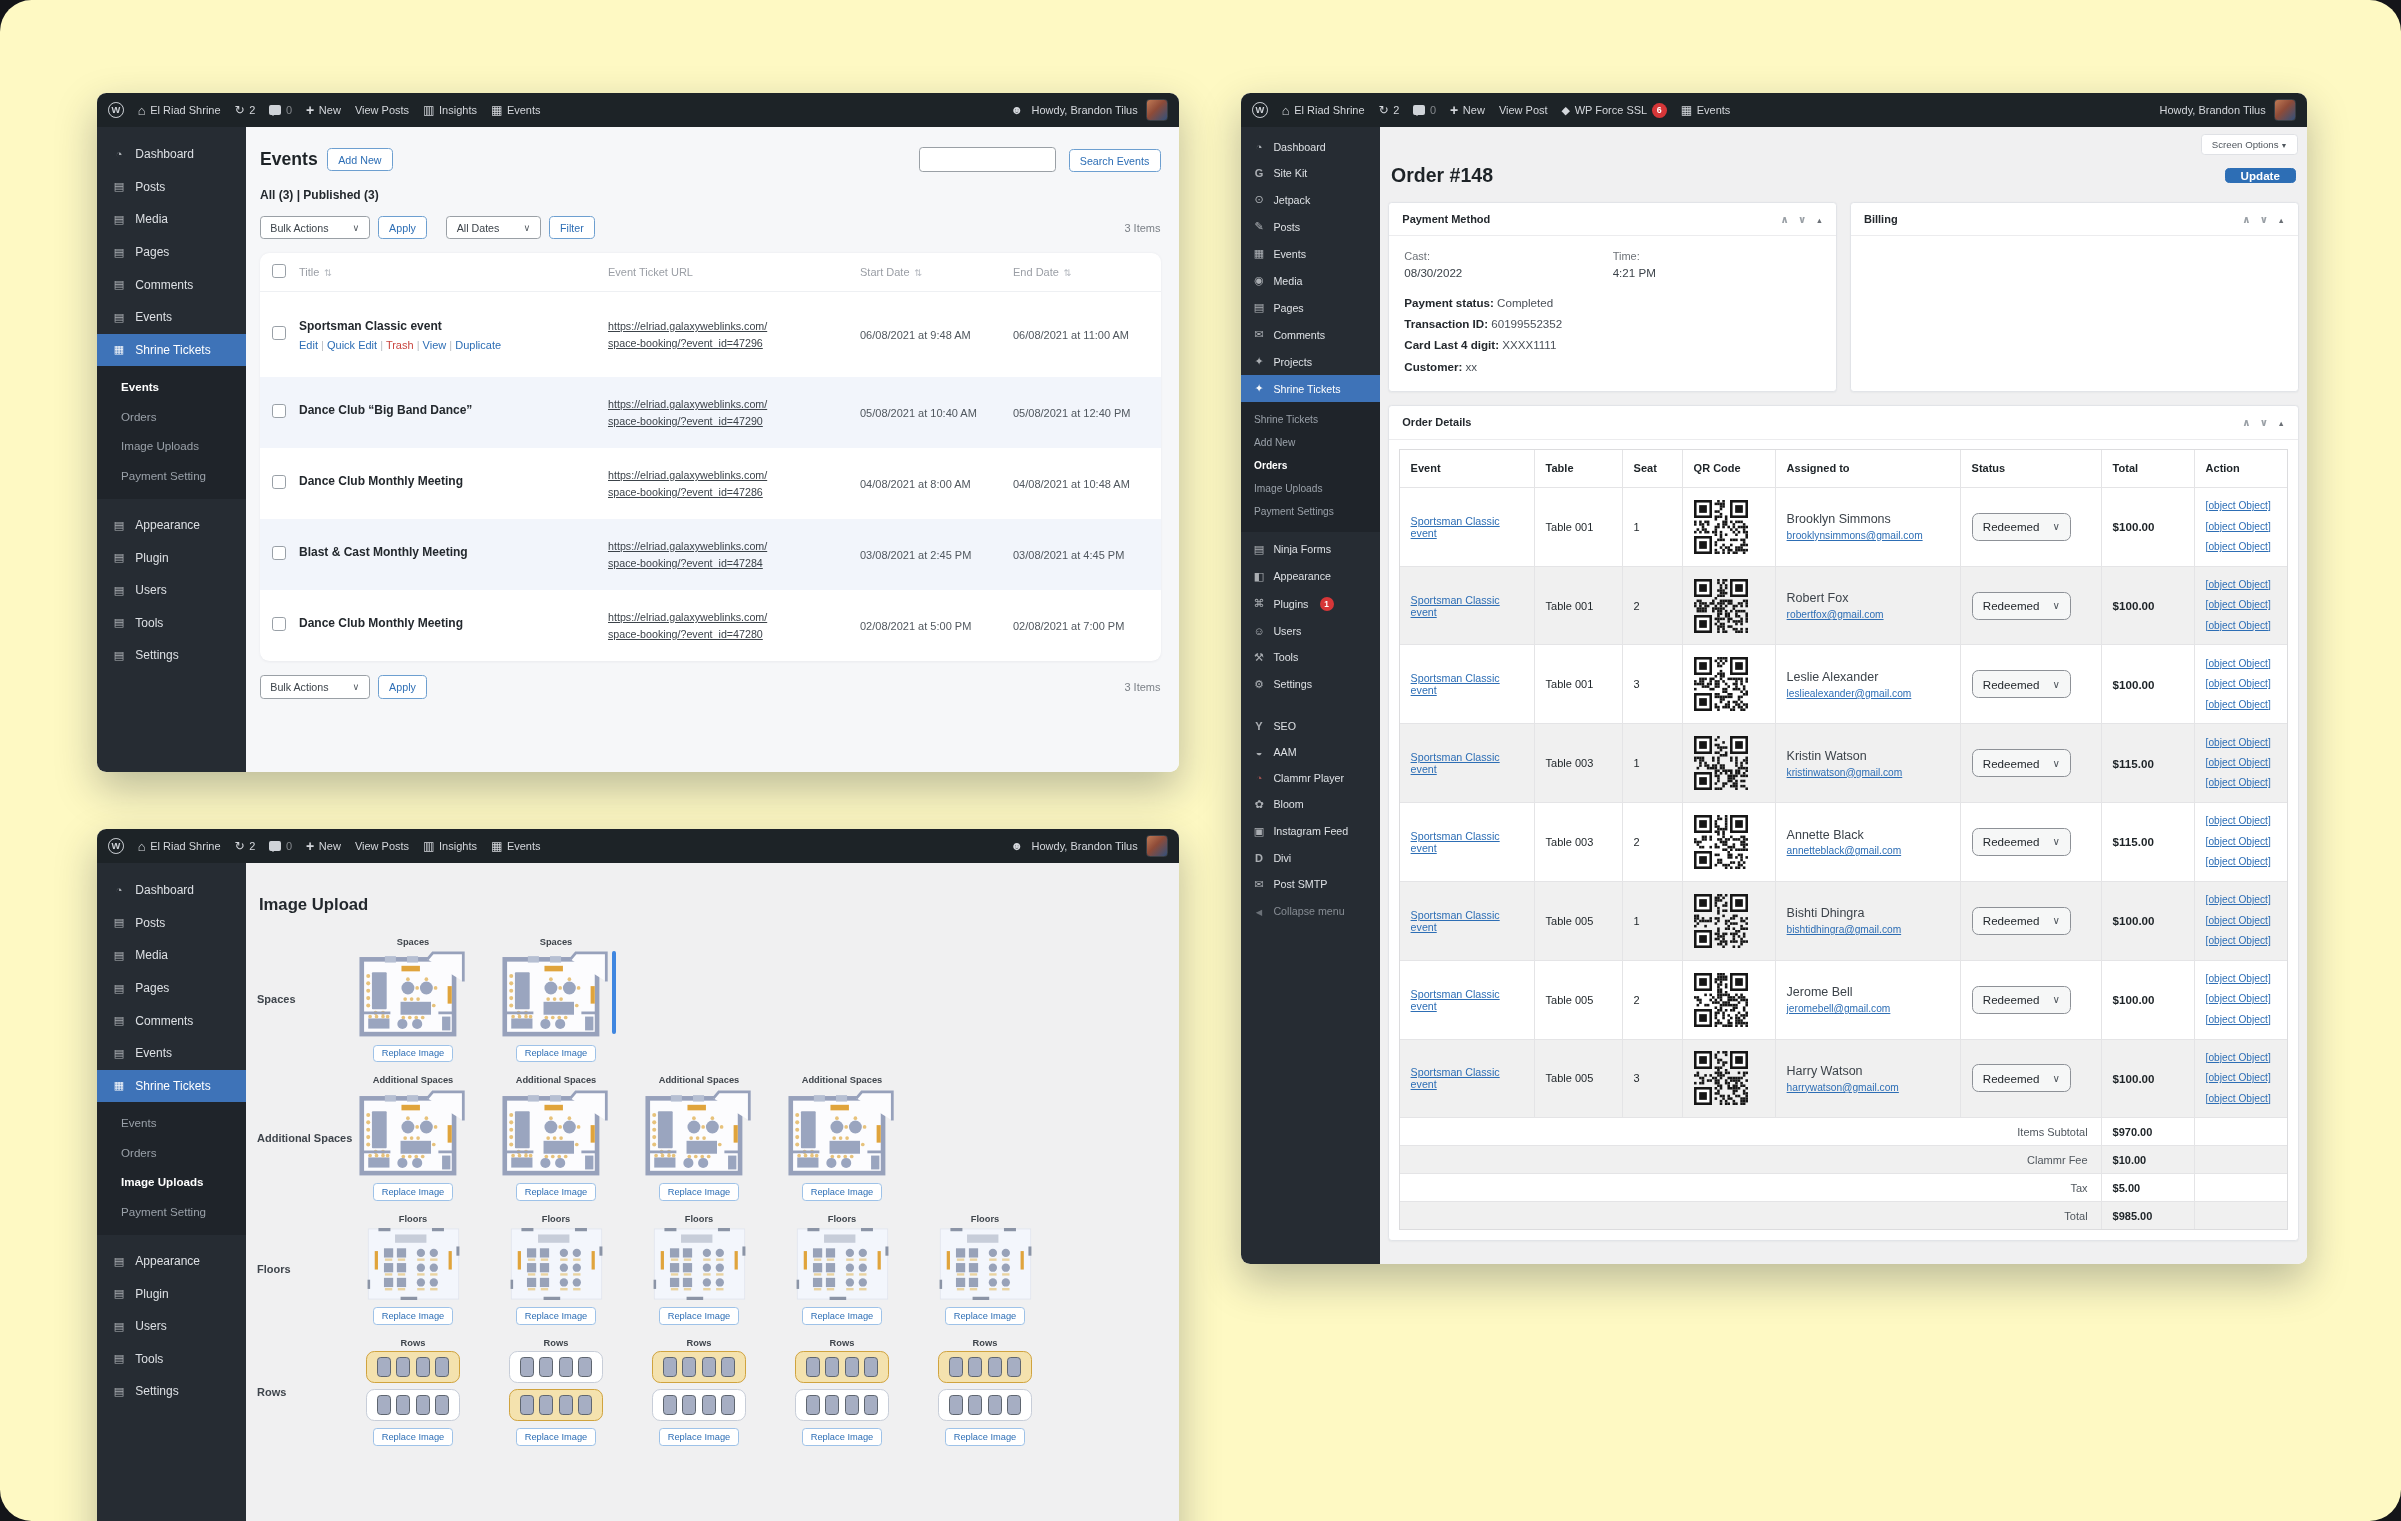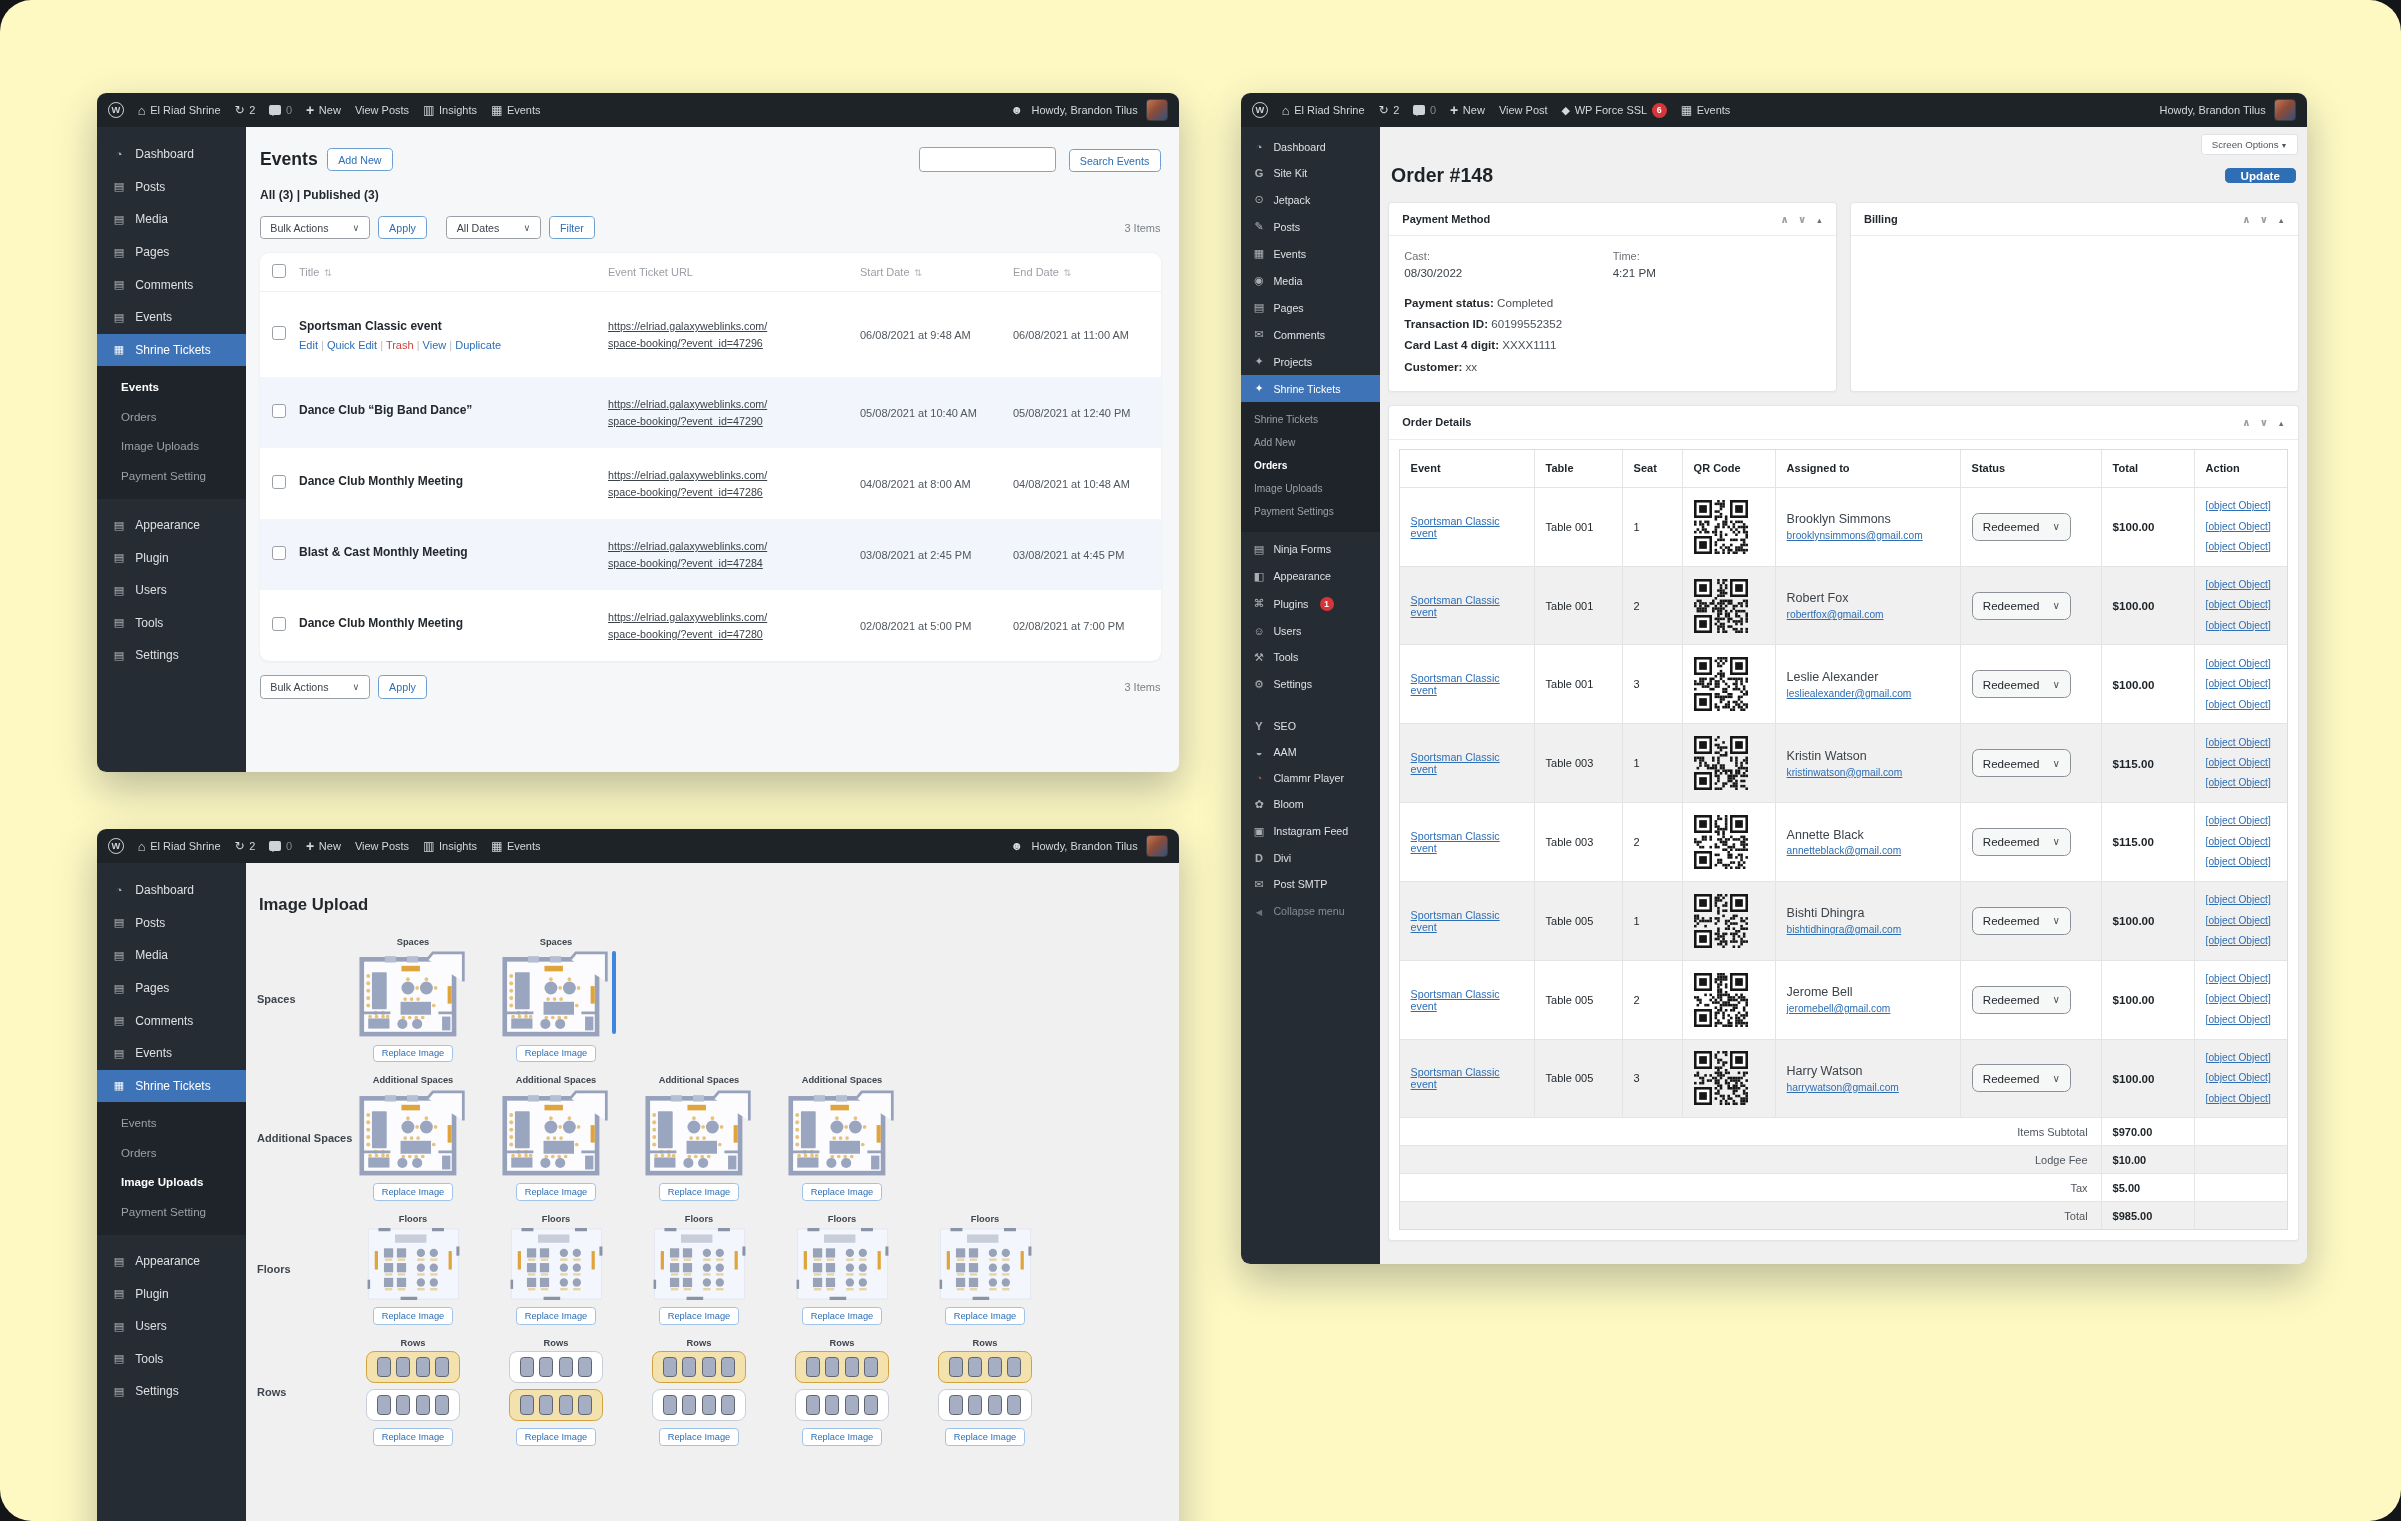--- a/index.html
+++ b/index.html
@@ -2343,21 +2343,21 @@
               </div>
             </div>
             <div class="trows">
               <div class="trow">
                 <div class="tlabel">Items Subtotal</div>
                 <div class="tvalue">$970.00</div>
                 <div class="tblank"></div>
               </div>
 
               <div class="trow">
-                <div class="tlabel">Lodge Fee</div>
+                <div class="tlabel">Clammr Fee</div>
                 <div class="tvalue">$10.00</div>
                 <div class="tblank"></div>
               </div>
 
               <div class="trow">
                 <div class="tlabel">Tax</div>
                 <div class="tvalue">$5.00</div>
                 <div class="tblank"></div>
               </div>
 

